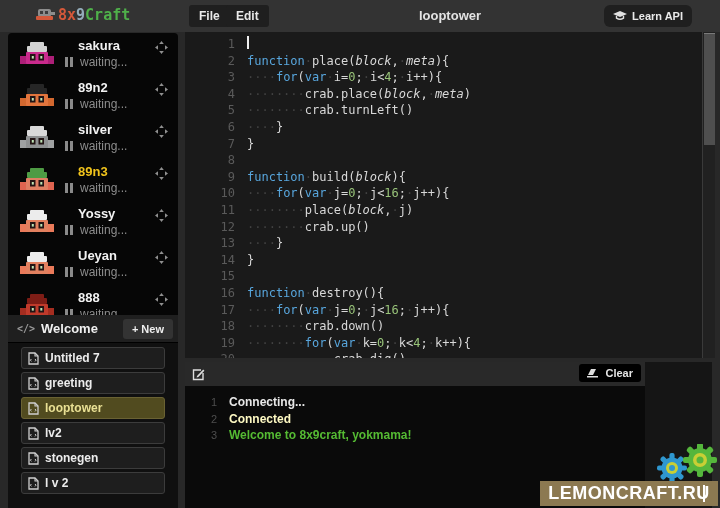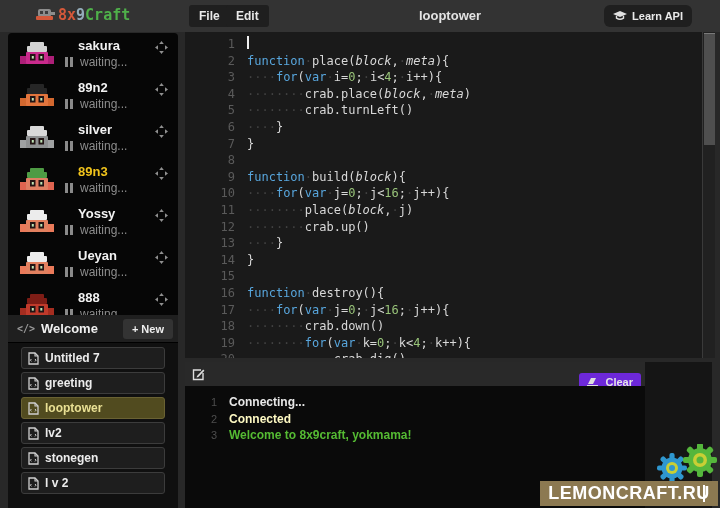--- a/index.html
+++ b/index.html
@@ -57,21 +57,21 @@
   .tk-param{color:#d8d8d8;font-style:italic;}
   .tk-ws{color:#414141;}
   .cursor{display:inline-block;width:2px;height:13px;background:#efefef;vertical-align:-2px;margin-left:12px;}
   .scrollbar{position:absolute;right:0;top:0;width:13px;height:326px;background:#212121;border-left:1px solid #3a3a3a;}
   .thumb{position:absolute;left:1px;top:1px;width:11px;height:112px;background:#4f4f4f;border-top:1px solid #7a7a7a;}
 
   
   .logpanel{position:absolute;left:185px;top:362px;width:460px;height:146px;}
   .log-header{position:relative;height:24px;background:#292929;display:flex;align-items:center;gap:6px;padding-left:7px;}
   .log-title{color:#ededed;font-size:12px;font-weight:bold;margin-top:40px;}
-  .clear-btn{position:absolute;right:4px;top:11px;height:18px;background:#6d28d9;border:none;border-radius:3px;
+  .clear-btn{position:absolute;right:4px;top:2px;height:18px;background:#000000;border:none;border-radius:3px;
              color:#e5e5e5;font-size:11px;font-weight:bold;padding:0 8px;display:flex;align-items:center;gap:5px;
              font-family:inherit;cursor:pointer;}
   .log-body{position:absolute;left:0;top:24px;width:460px;height:122px;background:#0a0a0a;padding-top:9px;}
   .log-row{display:flex;height:16.5px;font-size:12px;}
   .log-num{width:32px;flex:0 0 32px;text-align:right;color:#4e4e4e;font-size:11px;padding-top:1px;}
   .log-text{padding-left:12px;font-weight:bold;}
   .right-strip{position:absolute;left:645px;top:362px;width:67px;height:146px;background:#151515;}
 
   
   .gears{position:absolute;left:646px;top:444px;width:74px;height:42px;}

